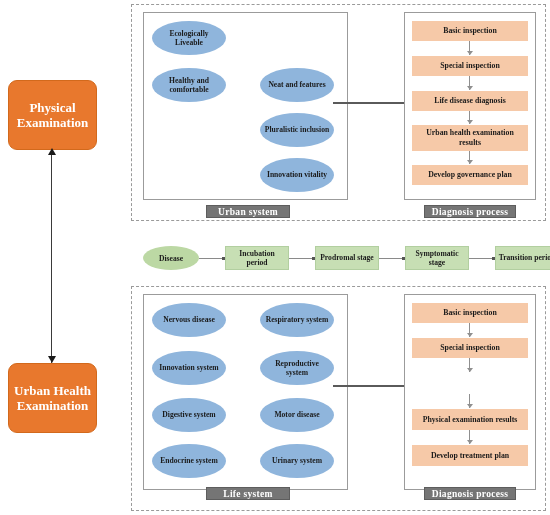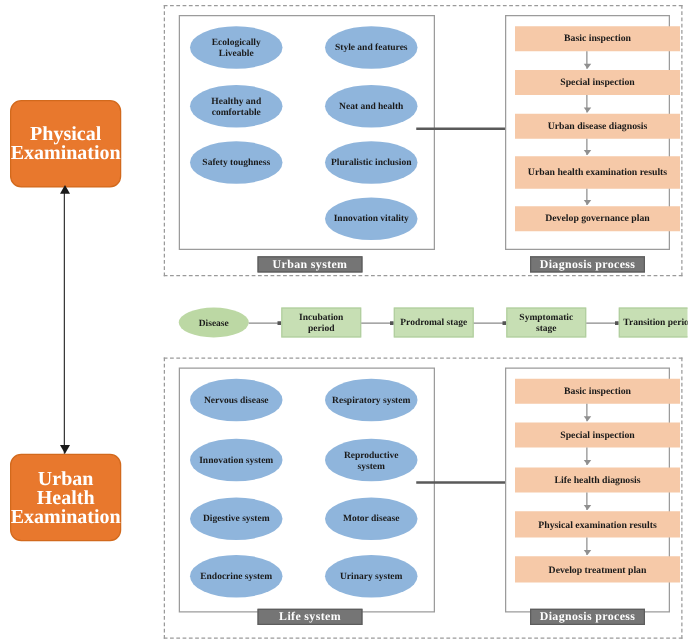--- a/index.html
+++ b/index.html
@@ -22,21 +22,21 @@
   }
 
   
   .anchor-box {
     position: absolute;
     background: #E8782D;
     border: 1px solid #D2691C;
     border-radius: 9px;
     color: #ffffff;
     font-weight: bold;
-    font-size: 16px;
+    font-size: 13px;
     line-height: 15px;
     display: flex;
     align-items: center;
     justify-content: center;
     text-align: center;
     box-sizing: border-box;
     padding: 2px;
   }
   #anchor-physical { left: 8px;  top: 80px;  width: 89px; height: 70px; }
   #anchor-urban    { left: 8px;  top: 363px; width: 89px; height: 70px; }
@@ -185,21 +185,21 @@
     background: #F6C9A8;
     display: flex;
     align-items: center;
     justify-content: center;
     text-align: center;
     color: #1a1a1a;
     font-weight: bold;
     font-size: 7.8px;
     line-height: 10px;
     left: 412px;
-    width: 132px;
+    width: 116px;
     box-sizing: border-box;
     padding: 0 3px;
   }
   .peach-arrow {
     position: absolute;
     left: 469px;
     width: 1px;
     background: #8f8f8f;
   }
   .peach-arrow-head {
@@ -243,29 +243,23 @@
   <div class="dashed-panel" id="panel-top"></div>
 
   <div class="solid-box" id="sysbox-top"></div>
 
   <div class="ellipse" style="left:152px; top:21px;">
       <span>Ecologically Liveable</span>
     </div>
   <div class="ellipse" style="left:152px; top:68px;">
       <span>Healthy and comfortable</span>
     </div>
-  <div class="ellipse" style="left:152px; top:113px;">
-      <span>Safety toughness</span>
-    </div>
-
-  <div class="ellipse" style="left:260px; top:21px;">
-      <span>Style and features</span>
-    </div>
+
   <div class="ellipse" style="left:260px; top:68px;">
-      <span>Neat and health</span>
+      <span>Neat and features</span>
     </div>
   <div class="ellipse" style="left:260px; top:113px;">
       <span>Pluralistic inclusion</span>
     </div>
   <div class="ellipse" style="left:260px; top:158px;">
       <span>Innovation vitality</span>
     </div>
 
   <div class="caption-tab" id="cap-urban-system">Urban system</div>
 
@@ -275,21 +269,21 @@
   <div class="solid-box" id="flowbox-top"></div>
 
   <div class="peach-box" style="top:21px;  height:20px;">Basic inspection</div>
   <div class="peach-arrow" style="top:41px; height:14px;"></div>
   <div class="peach-arrow-head" style="top:51px;"></div>
 
   <div class="peach-box" style="top:56px;  height:20px;">Special inspection</div>
   <div class="peach-arrow" style="top:76px; height:14px;"></div>
   <div class="peach-arrow-head" style="top:86px;"></div>
 
-  <div class="peach-box" style="top:91px;  height:20px;">Urban disease diagnosis</div>
+  <div class="peach-box" style="top:91px;  height:20px;">Life disease diagnosis</div>
   <div class="peach-arrow" style="top:111px; height:13px;"></div>
   <div class="peach-arrow-head" style="top:120px;"></div>
 
   <div class="peach-box" style="top:125px; height:26px;">Urban health examination results</div>
   <div class="peach-arrow" style="top:151px; height:13px;"></div>
   <div class="peach-arrow-head" style="top:160px;"></div>
 
   <div class="peach-box" style="top:165px; height:20px;">Develop governance plan</div>
 
   <div class="caption-tab" id="cap-diag-top">Diagnosis process</div>
@@ -350,21 +344,20 @@
   <div class="solid-box" id="flowbox-bottom"></div>
 
   <div class="peach-box" style="top:303px; height:20px;">Basic inspection</div>
   <div class="peach-arrow" style="top:323px; height:14px;"></div>
   <div class="peach-arrow-head" style="top:333px;"></div>
 
   <div class="peach-box" style="top:338px; height:20px;">Special inspection</div>
   <div class="peach-arrow" style="top:358px; height:14px;"></div>
   <div class="peach-arrow-head" style="top:368px;"></div>
 
-  <div class="peach-box" style="top:374px; height:20px;">Life health diagnosis</div>
   <div class="peach-arrow" style="top:394px; height:14px;"></div>
   <div class="peach-arrow-head" style="top:404px;"></div>
 
   <div class="peach-box" style="top:409px; height:21px;">Physical examination results</div>
   <div class="peach-arrow" style="top:430px; height:14px;"></div>
   <div class="peach-arrow-head" style="top:440px;"></div>
 
   <div class="peach-box" style="top:445px; height:21px;">Develop treatment plan</div>
 
   <div class="caption-tab" id="cap-diag-bottom">Diagnosis process</div>

